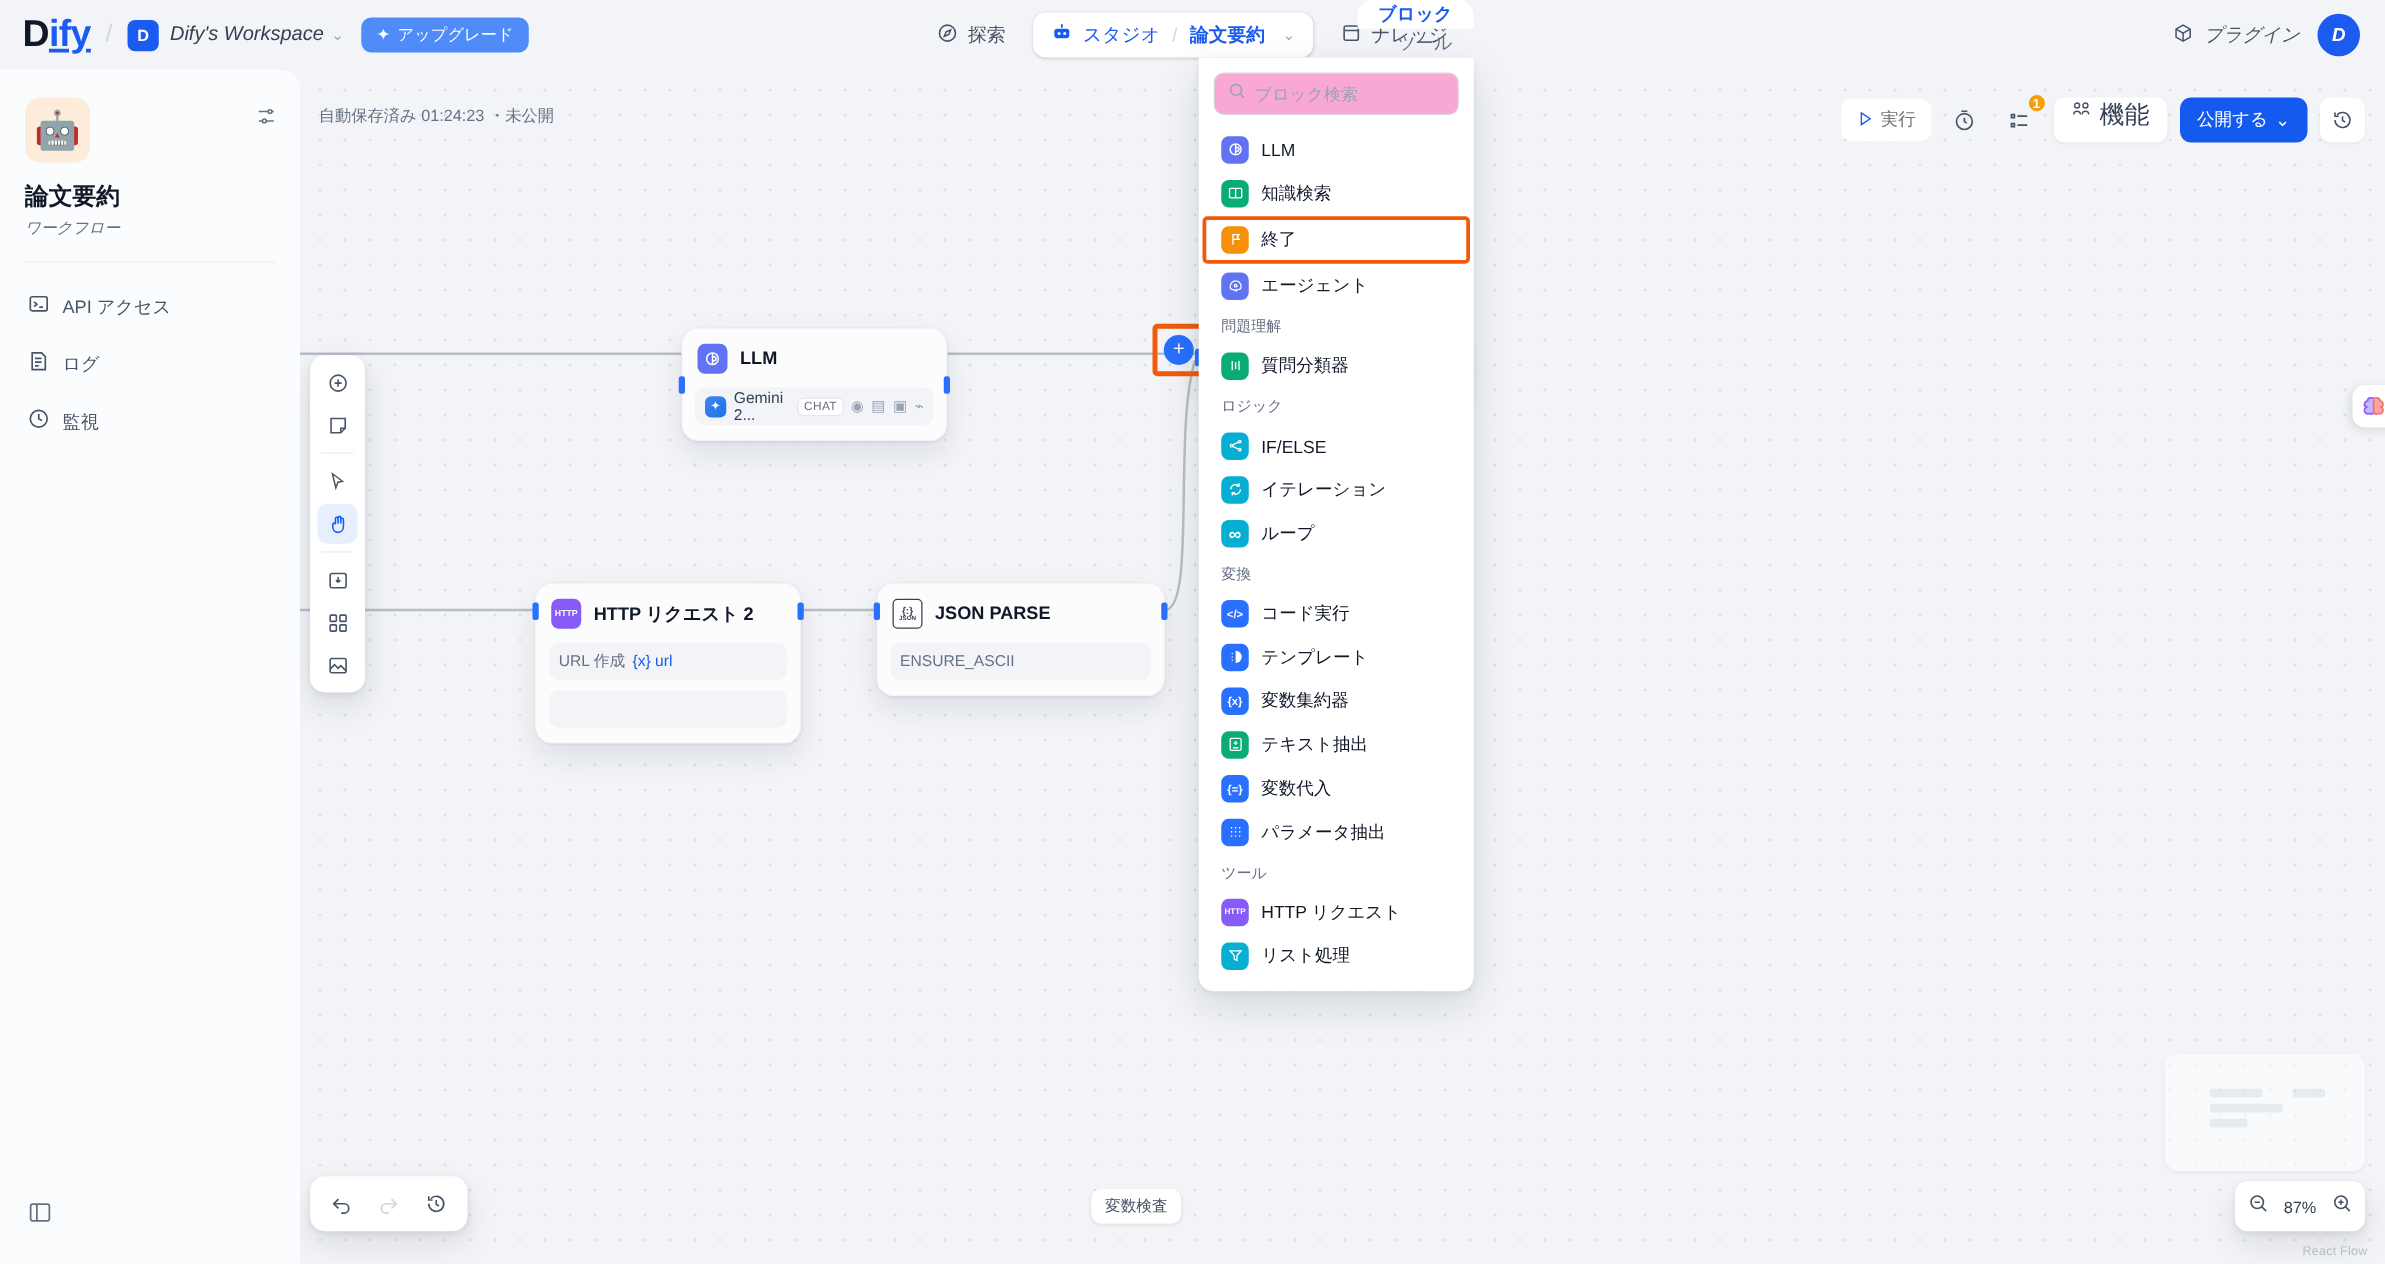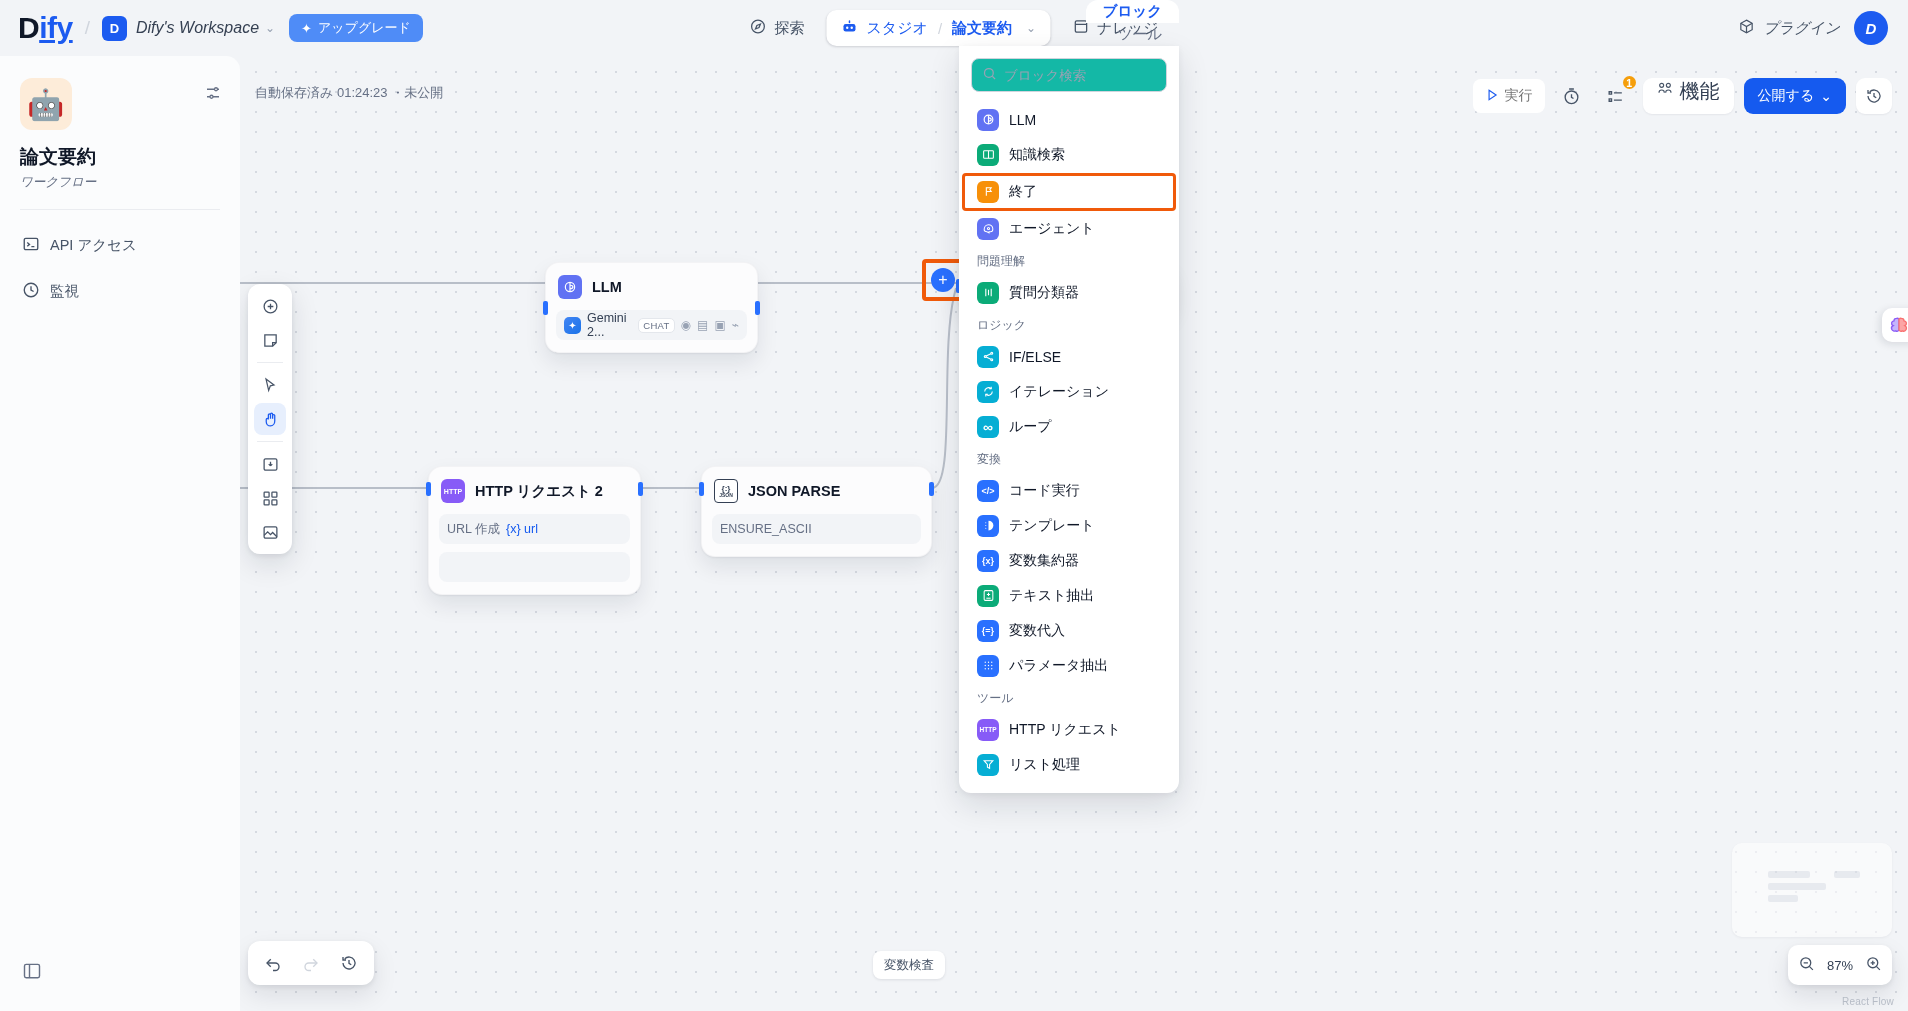--- a/index.html
+++ b/index.html
@@ -265,21 +265,21 @@
   .bp-body {
     position: absolute; top: 46px; left: 0; width: 220px; height: 747px;
     background: #fff; border-radius: 0 0 12px 12px;
     box-shadow: 0 2px 6px rgba(16,24,40,.06), 0 12px 32px rgba(16,24,40,.12);
     padding: 12px 12px 0 12px;
     overflow: hidden;
   }
   .bp-search {
     height: 34px; border: 1px solid #d0d5dd; border-radius: 8px;
     display: flex; align-items: center; gap: 7px; padding: 0 10px;
-    background: #14b8a6;
+    background: #f9a8d4;
   }
   .bp-search input {
     border: none; outline: none; font-size: 13.5px; color: #101828;
     width: 100%; font-family: inherit; background: transparent;
   }
   .bp-search input::placeholder { color: #98a2b3; }
   .bp-list { margin-top: 10px; }
   .bp-group { font-size: 12px; color: #667085; padding: 7px 6px 5px 6px; }
   .bp-item {
     display: flex; align-items: center; gap: 10px; height: 35px;
@@ -383,20 +383,29 @@
           <svg width="18" height="18" viewBox="0 0 24 24" fill="none" stroke="#475467" stroke-width="1.8">
               <rect x="3" y="4.5" width="18" height="15" rx="2"></rect>
               <path d="M7 10l3 2.5-3 2.5M12.5 15.5h4"></path>
             </svg>
         </span>
         <span>API アクセス</span>
       </div>
       <div class="side-item">
         <span>
           <svg width="18" height="18" viewBox="0 0 24 24" fill="none" stroke="#475467" stroke-width="1.8">
+              <path d="M5 3h10l4 4v14H5z"></path>
+              <path d="M8 9h7M8 13h7M8 17h4"></path>
+            </svg>
+        </span>
+        <span>ログ</span>
+      </div>
+      <div class="side-item">
+        <span>
+          <svg width="18" height="18" viewBox="0 0 24 24" fill="none" stroke="#475467" stroke-width="1.8">
               <circle cx="12" cy="12" r="9"></circle>
               <path d="M12 7v5l3.5 2"></path>
             </svg>
         </span>
         <span>監視</span>
       </div>
     </div>
     <div class="side-bottom">
       <svg width="20" height="20" viewBox="0 0 24 24" fill="none" stroke="#667085" stroke-width="1.7">
           <rect x="3" y="4" width="18" height="16" rx="2"></rect>

